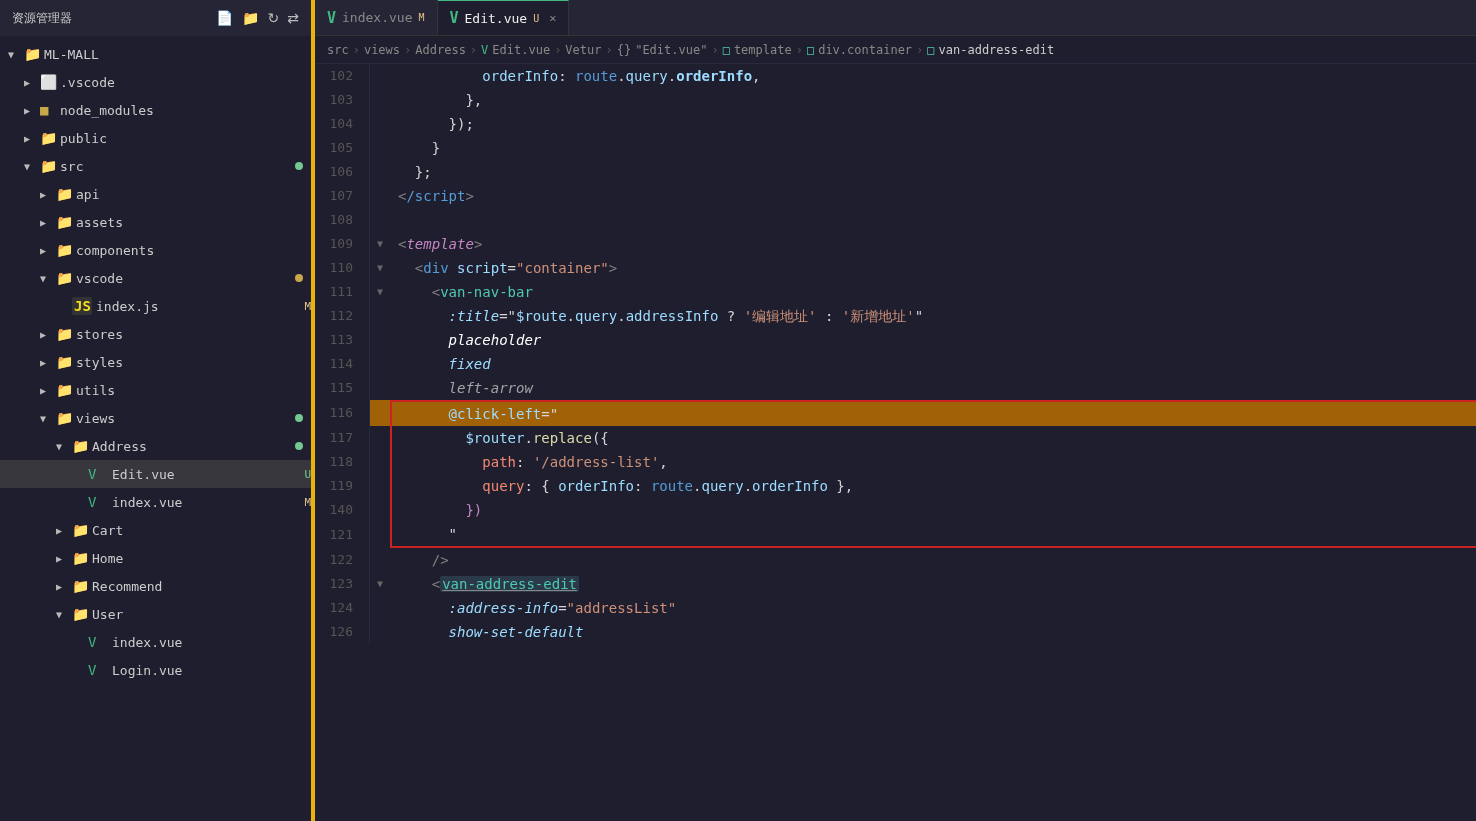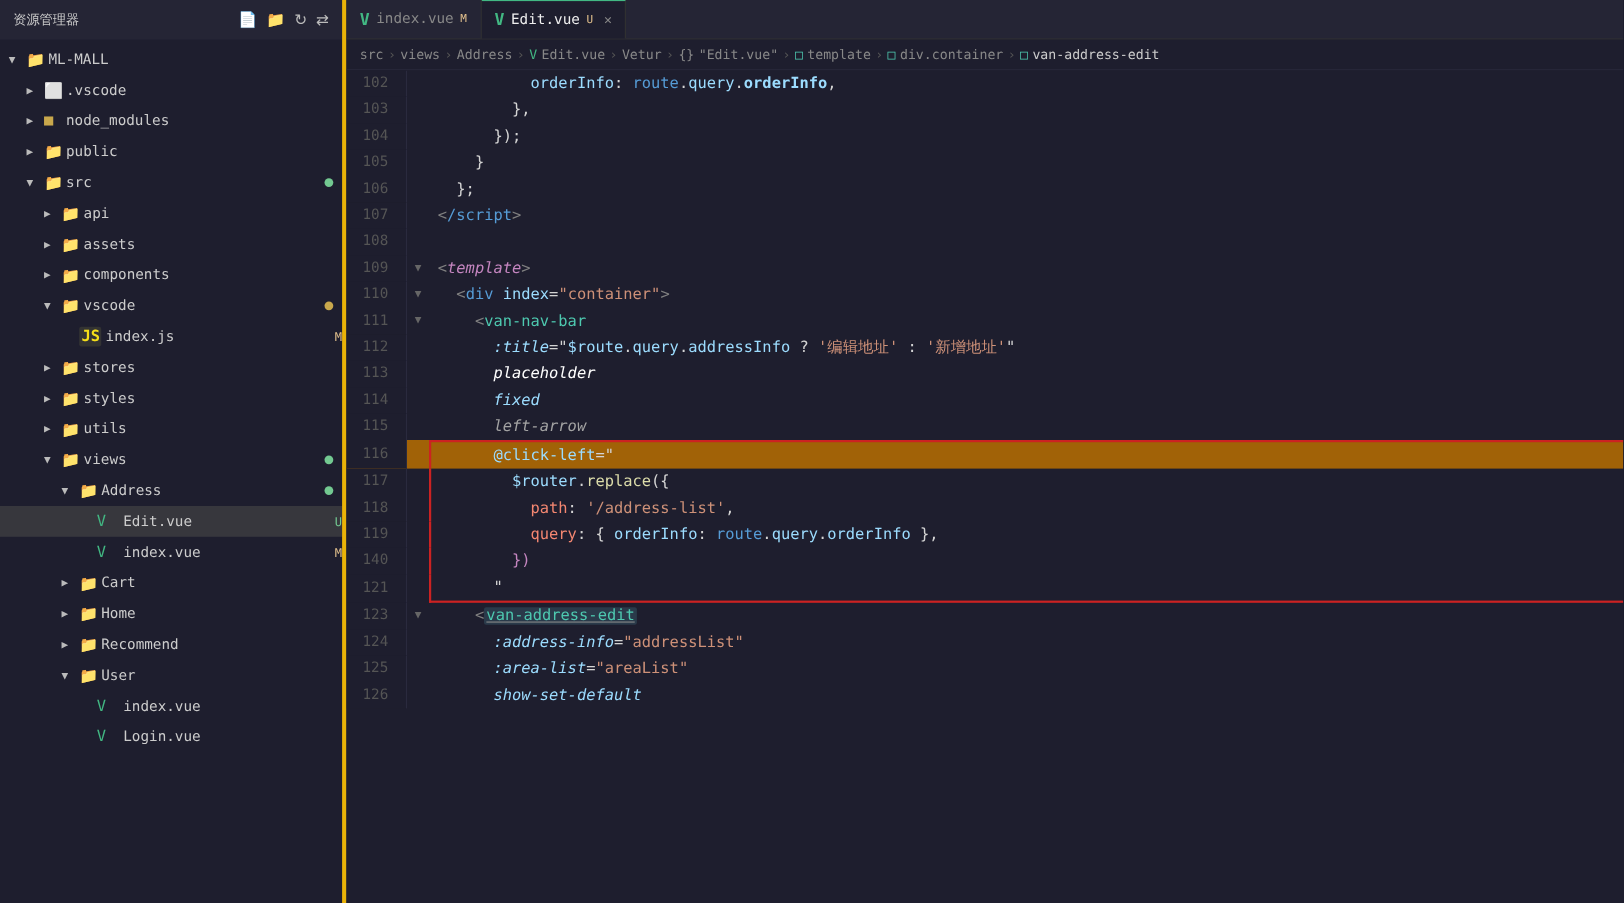--- a/index.html
+++ b/index.html
@@ -492,21 +492,21 @@
 
       <div class="code-line">
         <div class="line-num">109</div>
         <div class="line-arrow">▼</div>
         <div class="line-content"><span class="c-tag-angle">&lt;</span><span class="c-tag" style="font-style:italic;color:#c586c0">template</span><span class="c-tag-angle">&gt;</span></div>
       </div>
 
       <div class="code-line">
         <div class="line-num">110</div>
         <div class="line-arrow">▼</div>
-        <div class="line-content"><span class="c-white">  </span><span class="c-tag-angle">&lt;</span><span class="c-tag">div</span><span class="c-white"> </span><span class="c-attr">index</span><span class="c-white">=</span><span class="c-string">"container"</span><span class="c-tag-angle">&gt;</span></div>
+        <div class="line-content"><span class="c-white">  </span><span class="c-tag-angle">&lt;</span><span class="c-tag">div</span><span class="c-white"> </span><span class="c-attr">script</span><span class="c-white">=</span><span class="c-string">"container"</span><span class="c-tag-angle">&gt;</span></div>
       </div>
 
       <div class="code-line">
         <div class="line-num">111</div>
         <div class="line-arrow">▼</div>
         <div class="line-content"><span class="c-white">    </span><span class="c-tag-angle">&lt;</span><span class="c-vue-tag">van-nav-bar</span></div>
       </div>
 
       <div class="code-line">
         <div class="line-num">112</div>
@@ -561,38 +561,38 @@
         <div class="line-arrow"></div>
         <div class="line-content" style="border-left: 2px solid #cc2222; padding-left: 6px; margin-right: 20px;"><span class="c-white">        </span><span class="c-pink">})</span></div>
       </div>
 
       <div class="code-line">
         <div class="line-num">121</div>
         <div class="line-arrow"></div>
         <div class="line-content" style="border-left: 2px solid #cc2222; border-bottom: 2px solid #cc2222; padding-left: 6px; margin-right: 20px;"><span class="c-white">      "</span></div>
       </div>
 
+      <div class="code-line">
+        <div class="line-num">122</div>
+        <div class="line-arrow"></div>
+        <div class="line-content"><span class="c-white">    </span><span class="c-tag-angle">/&gt;</span></div>
+      </div>
 
       <div class="code-line">
         <div class="line-num">123</div>
         <div class="line-arrow">▼</div>
         <div class="line-content"><span class="c-white">    </span><span class="c-tag-angle">&lt;</span><span class="c-highlight-tag van-address-underline">van-address-edit</span></div>
       </div>
 
       <div class="code-line">
         <div class="line-num">124</div>
         <div class="line-arrow"></div>
         <div class="line-content"><span class="c-white">      </span><span class="c-attr-italic">:address-info</span><span class="c-white">=</span><span class="c-string">"addressList"</span></div>
       </div>
 
-      <div class="code-line">
-        <div class="line-num">125</div>
-        <div class="line-arrow"></div>
-        <div class="line-content"><span class="c-white">      </span><span class="c-attr-italic">:area-list</span><span class="c-white">=</span><span class="c-string">"areaList"</span></div>
-      </div>
 
       <div class="code-line">
         <div class="line-num">126</div>
         <div class="line-arrow"></div>
         <div class="line-content"><span class="c-white">      </span><span class="c-attr-italic">show-set-default</span></div>
       </div>
 
     </div>
   </div>
 </div>

